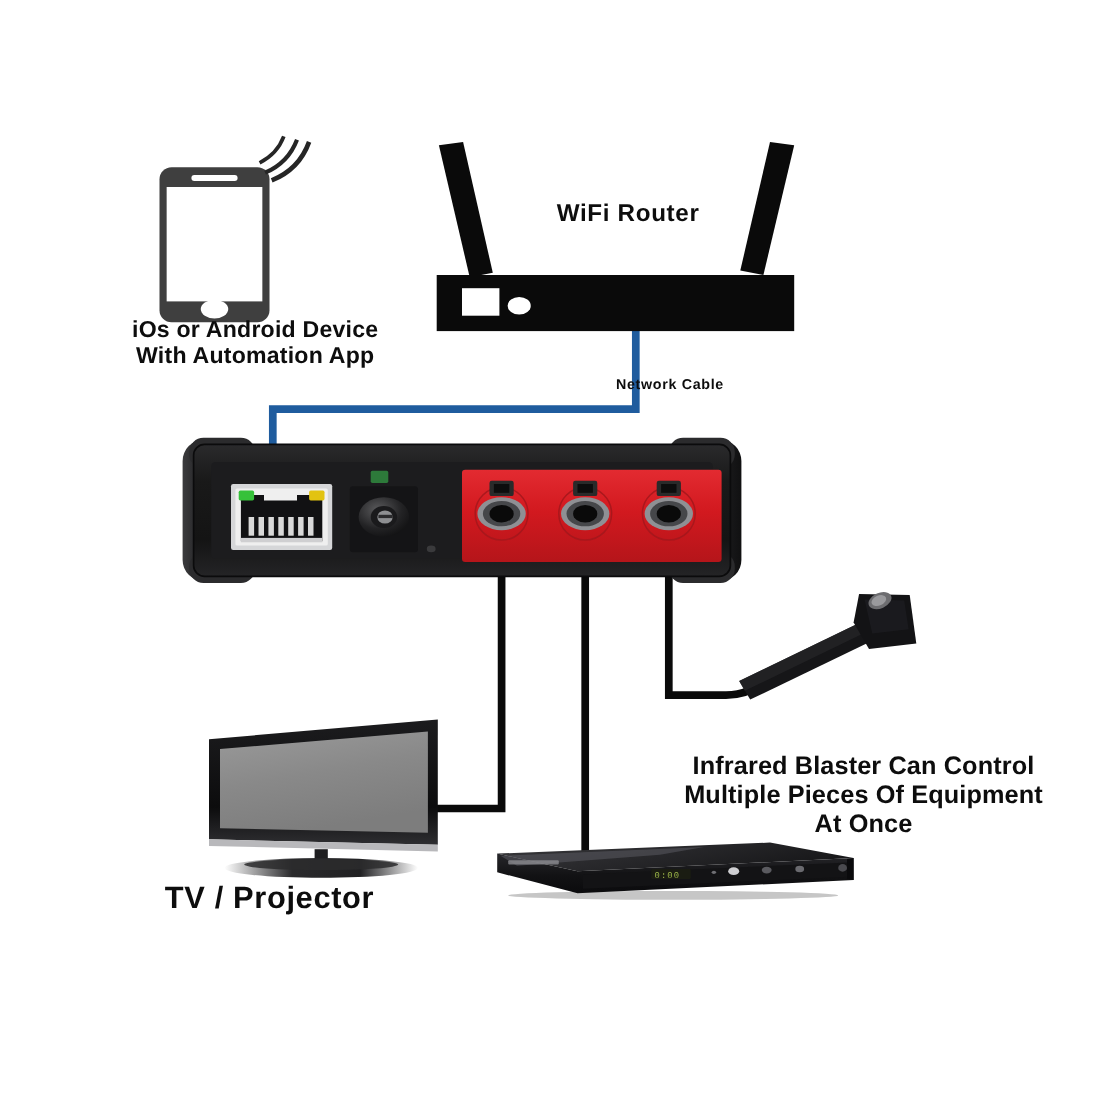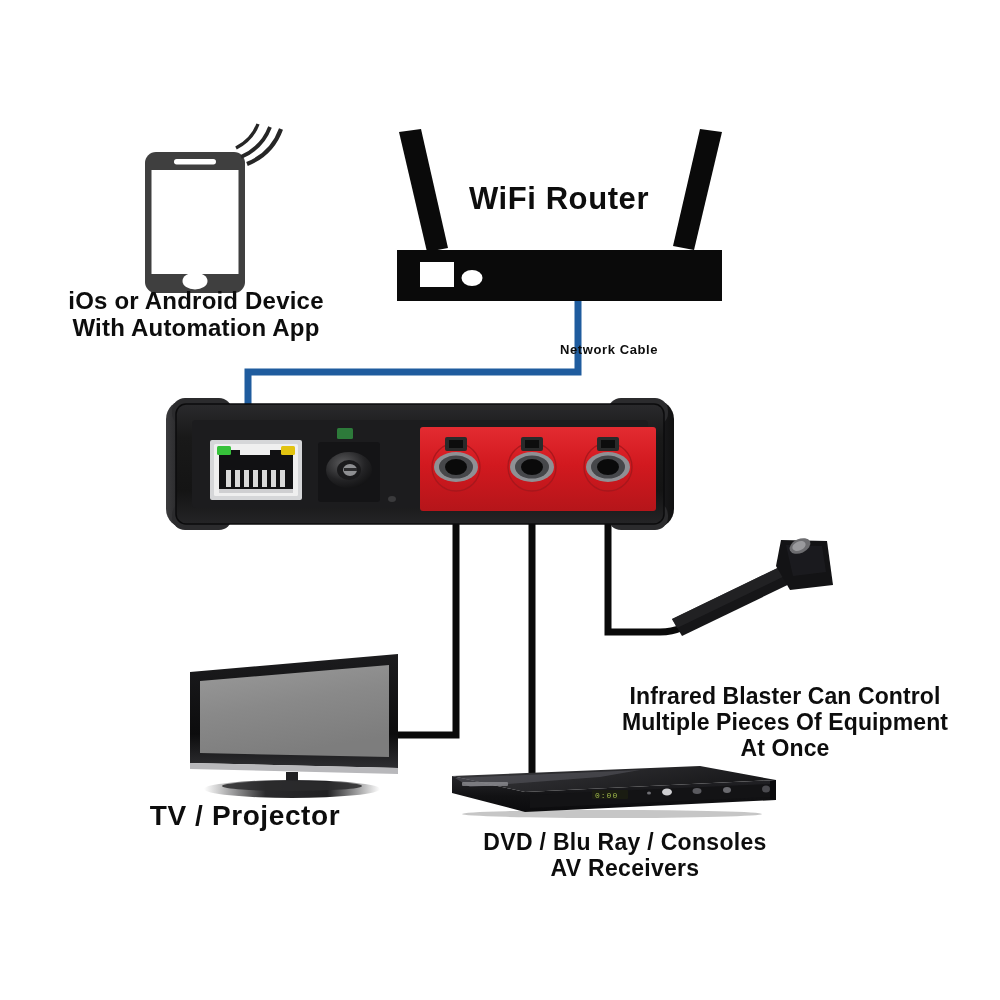--- a/index.html
+++ b/index.html
@@ -36,28 +36,29 @@
     letter-spacing: 0.5px;
     line-height: 1.12;
     white-space: pre-line;
     text-align: center;
     -webkit-font-smoothing: antialiased;
   }
   #label-phone {
     left: 0px;
     top: 288px;
     width: 392px;
-    font-size: 24px;
+    font-size: 21px;
     letter-spacing: 0.2px;
+    padding-left: 36px;
   }
   #label-router {
-    left: 404px;
+    left: 416px;
     top: 182px;
     width: 310px;
-    font-size: 31px;
+    font-size: 22px;
     text-align: center;
     letter-spacing: 0.6px;
   }
   #label-network-cable {
     left: 560px;
     top: 343px;
     width: 280px;
     font-size: 13px;
     text-align: left;
     letter-spacing: 0.6px;
@@ -317,16 +318,14 @@
   <div class="label" id="label-router">WiFi Router</div>
 
   <div class="label" id="label-network-cable">Network Cable</div>
 
   <div class="label" id="label-ir-blaster">Infrared Blaster Can Control
 Multiple Pieces Of Equipment
 At Once</div>
 
   <div class="label" id="label-tv">TV / Projector</div>
 
-  <div class="label" id="label-dvd">DVD / Blu Ray / Consoles
-AV Receivers</div>
 
 </div>
 
 </body></html>

